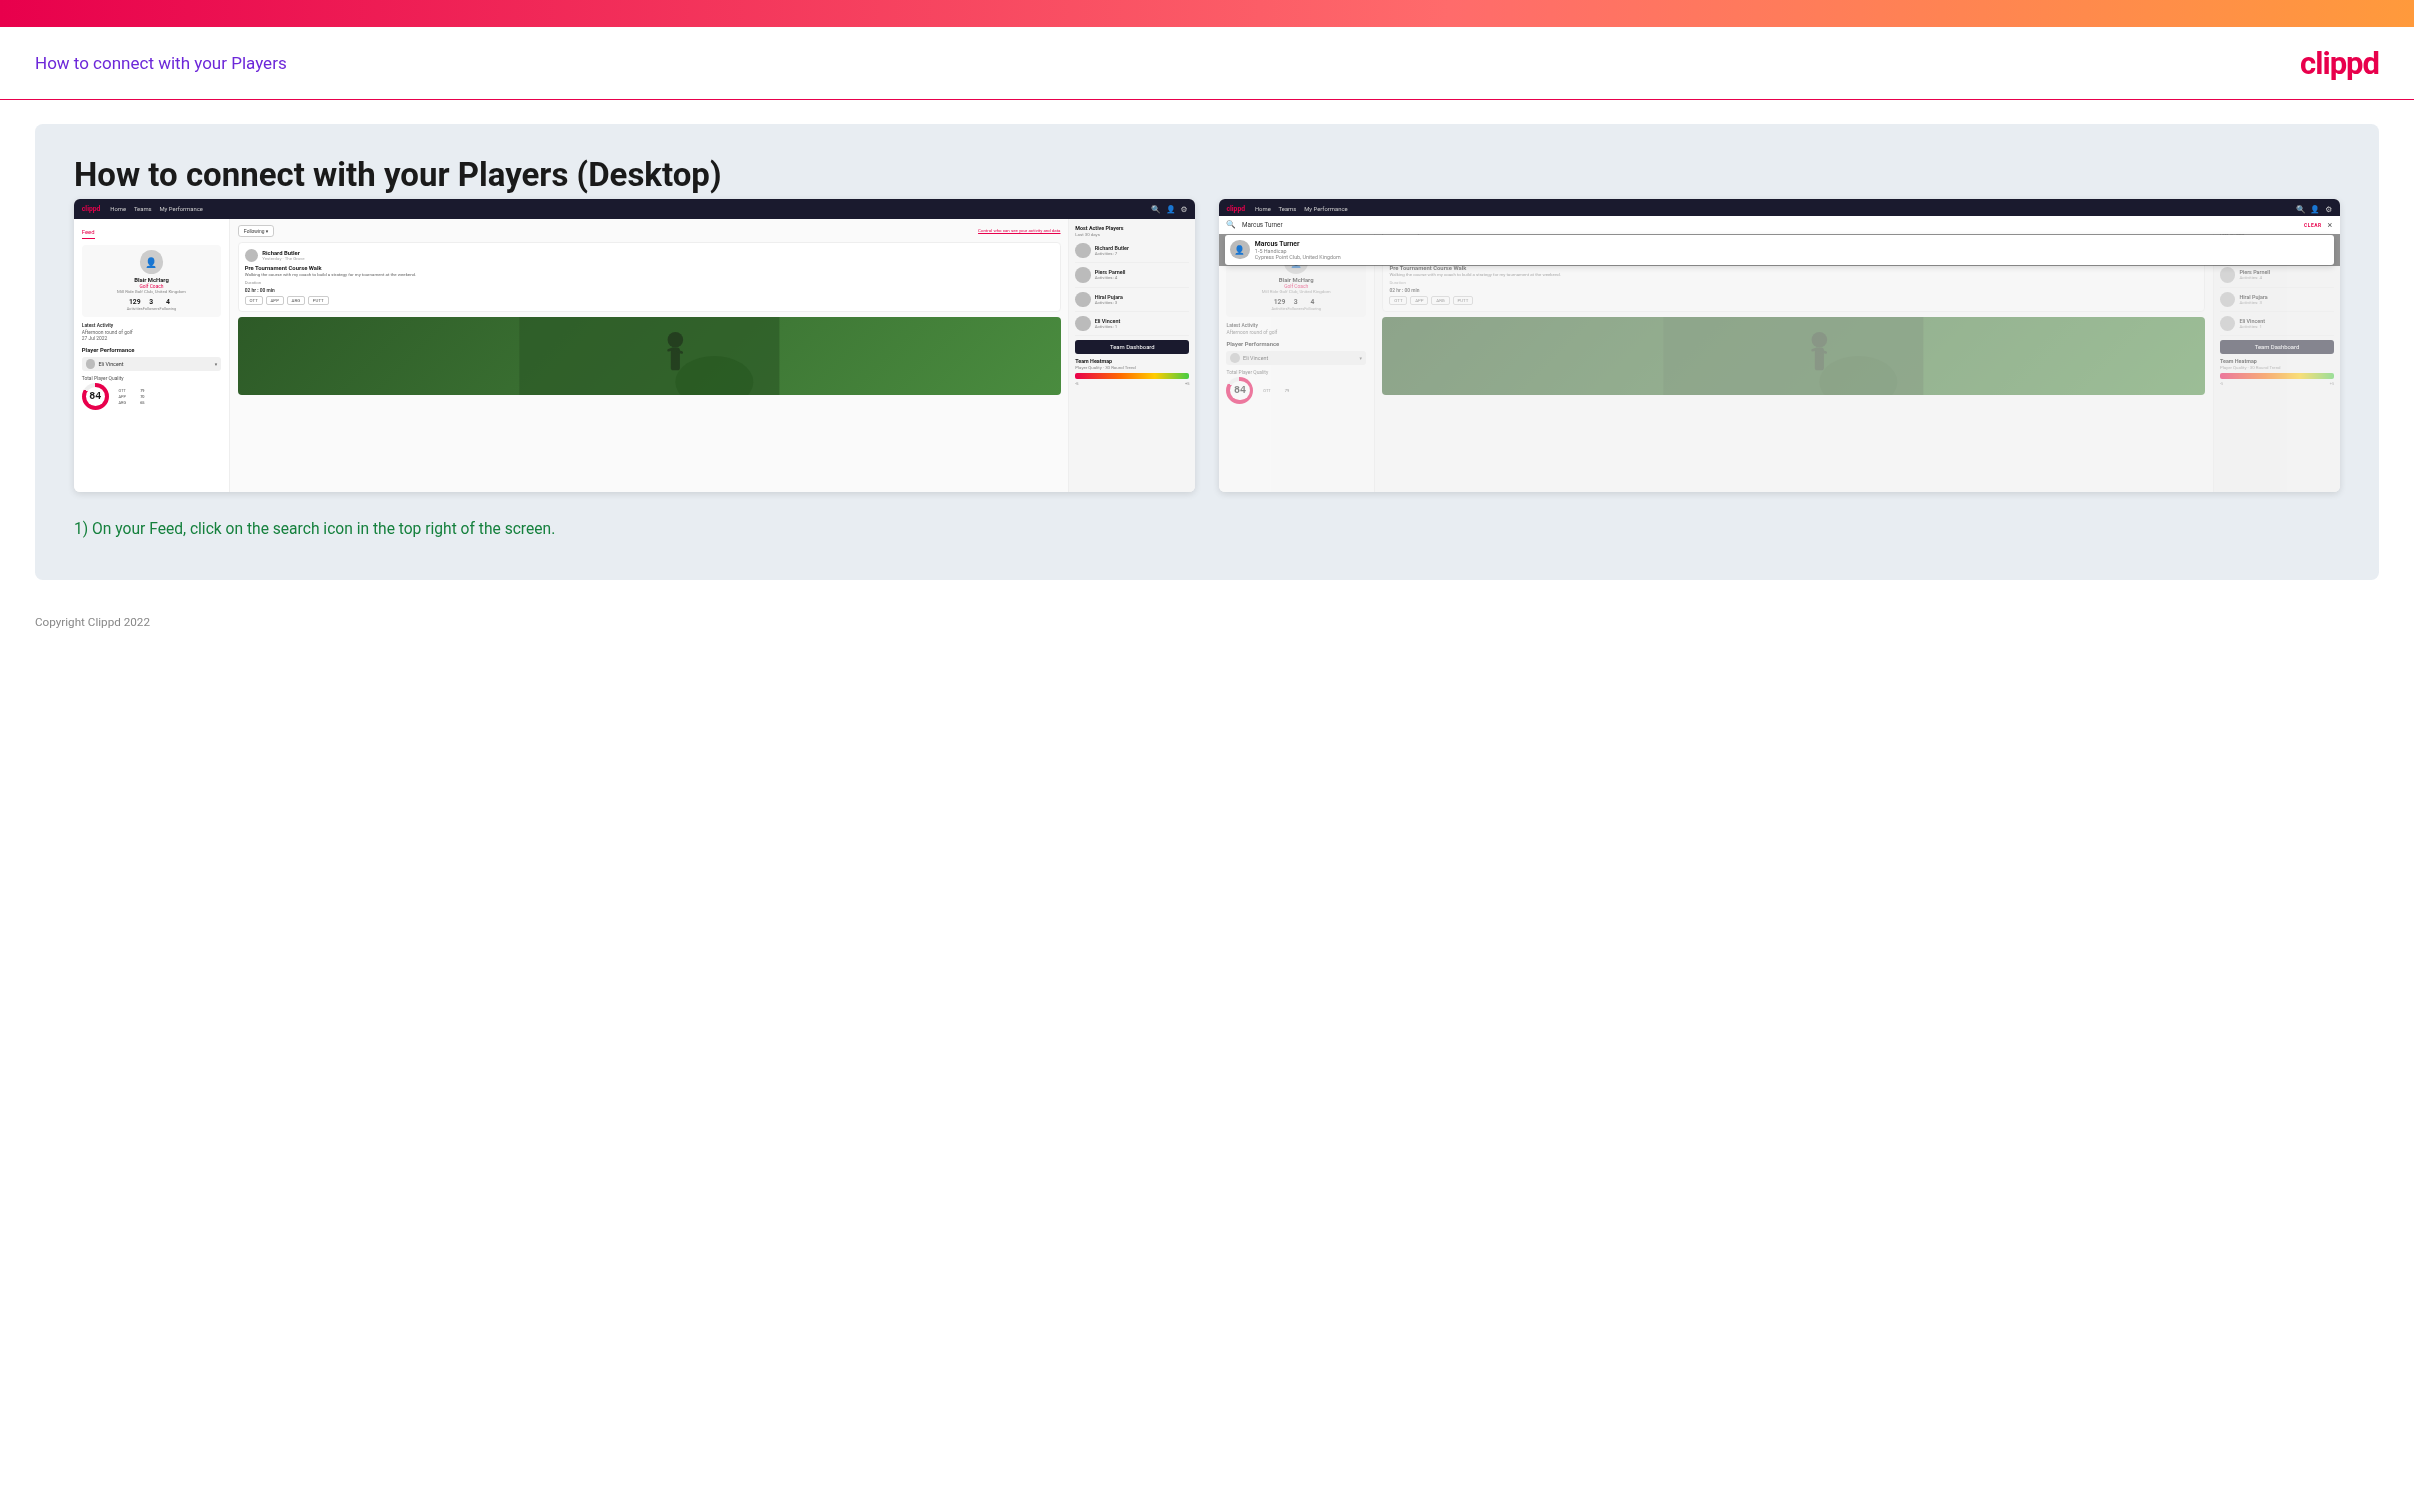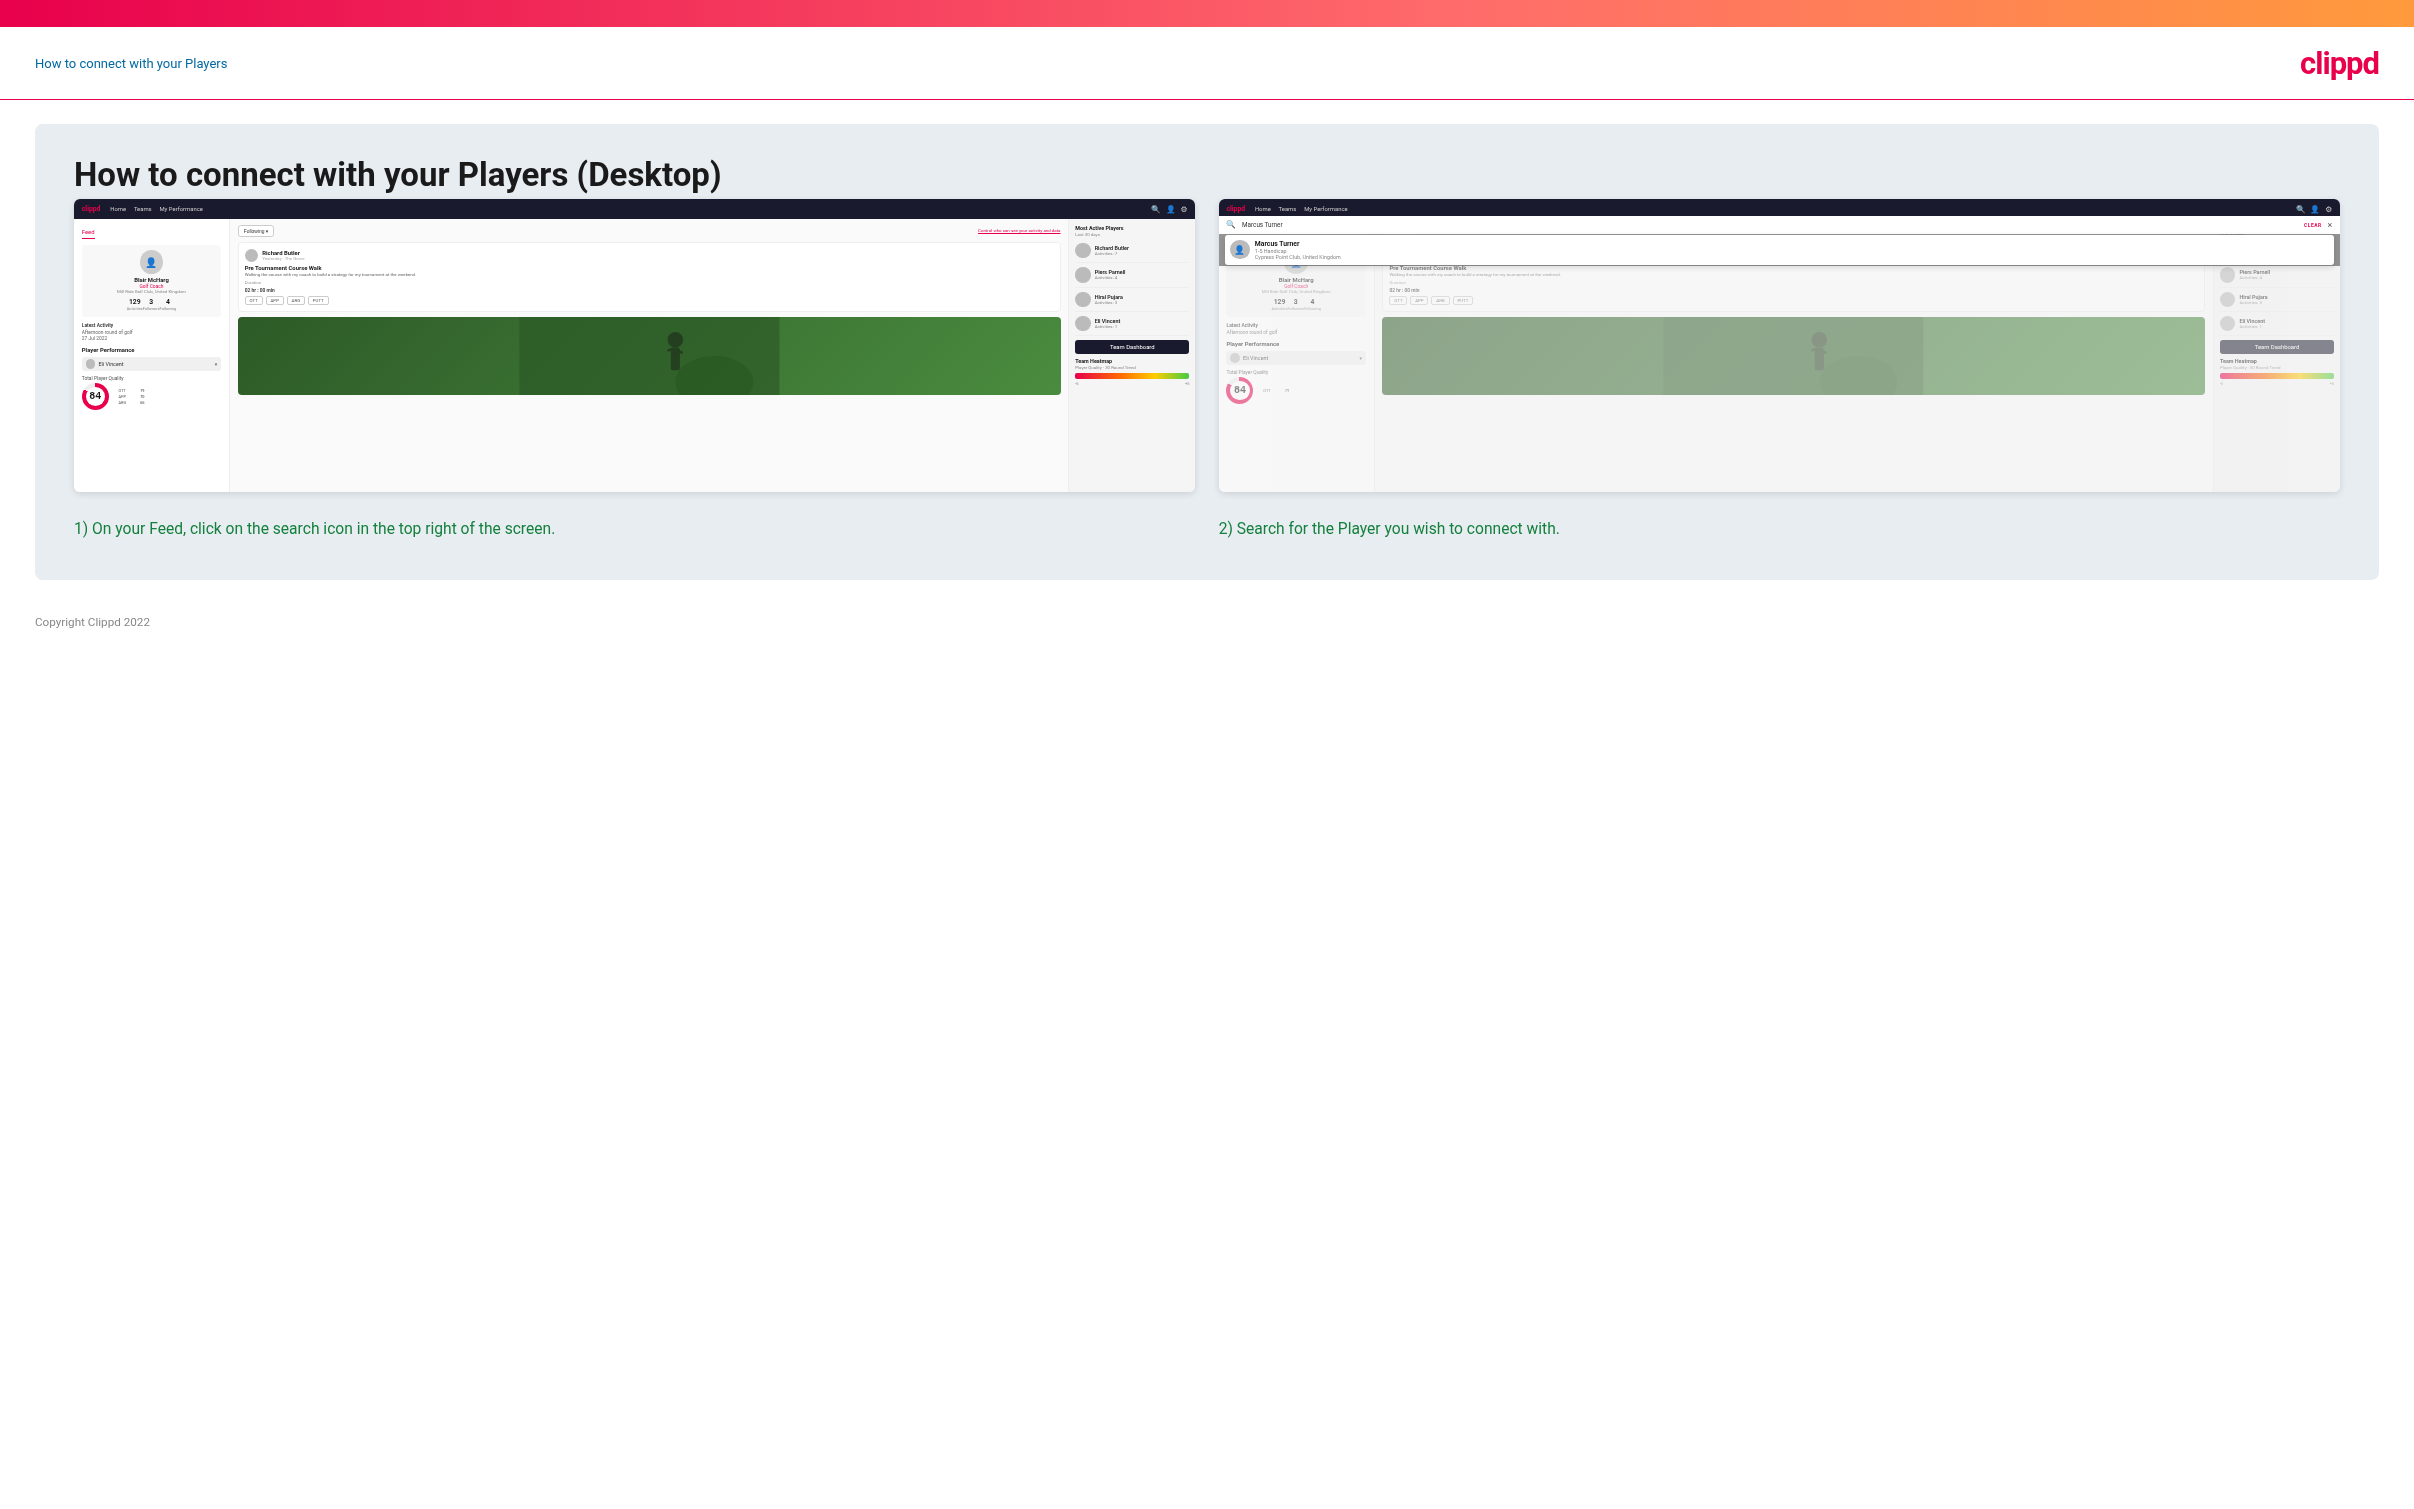--- a/index.html
+++ b/index.html
@@ -19,22 +19,22 @@
     
     .header {
       display: flex;
       align-items: center;
       justify-content: space-between;
       padding: 17.6px 35px;
       border-bottom: 1.5px solid #e8004c;
     }
 
     .header-title {
-      font-size: 13px;
-      color: #0369a1;
+      font-size: 17px;
+      color: #6d28d9;
       font-weight: 400;
     }
 
     .logo {
       font-size: 31px;
       font-weight: 700;
       color: #e8004c;
       letter-spacing: -1px;
     }
 
@@ -967,22 +967,20 @@
           </div>
         </div>
       </div>
     </div>
 
   </div>
 
   <div class="captions-row">
     <div class="caption-text">1) On your Feed, click on the search
 icon in the top right of the screen.</div>
-    <div class="caption-text">2) Search for the Player you wish to
-connect with.</div>
   </div>
 
 </div>
 
 <div class="footer">
   <span>Copyright Clippd 2022</span>
 </div>
 
 
 </body></html>

